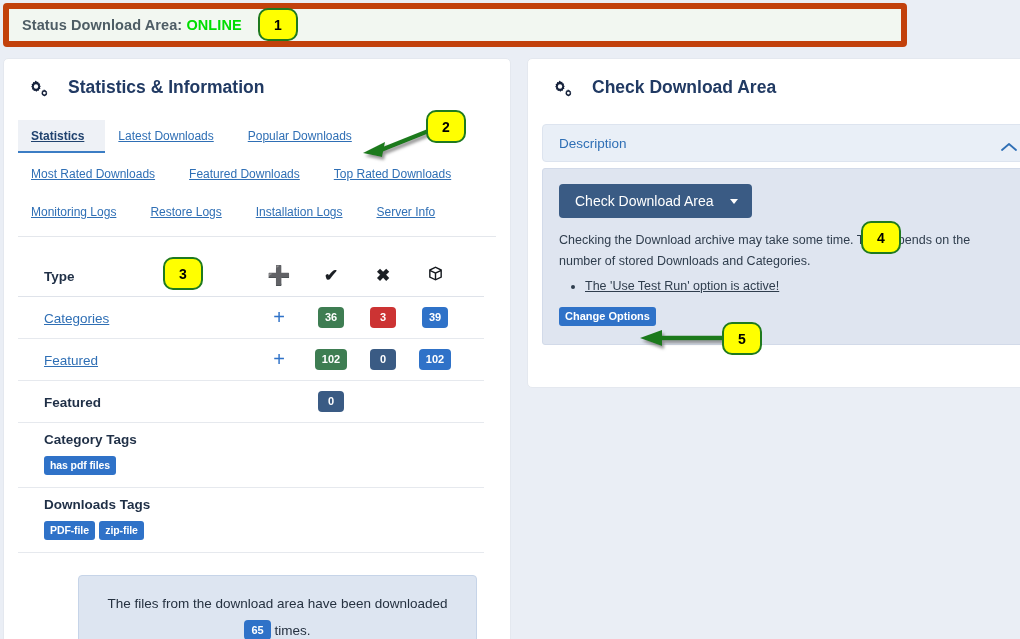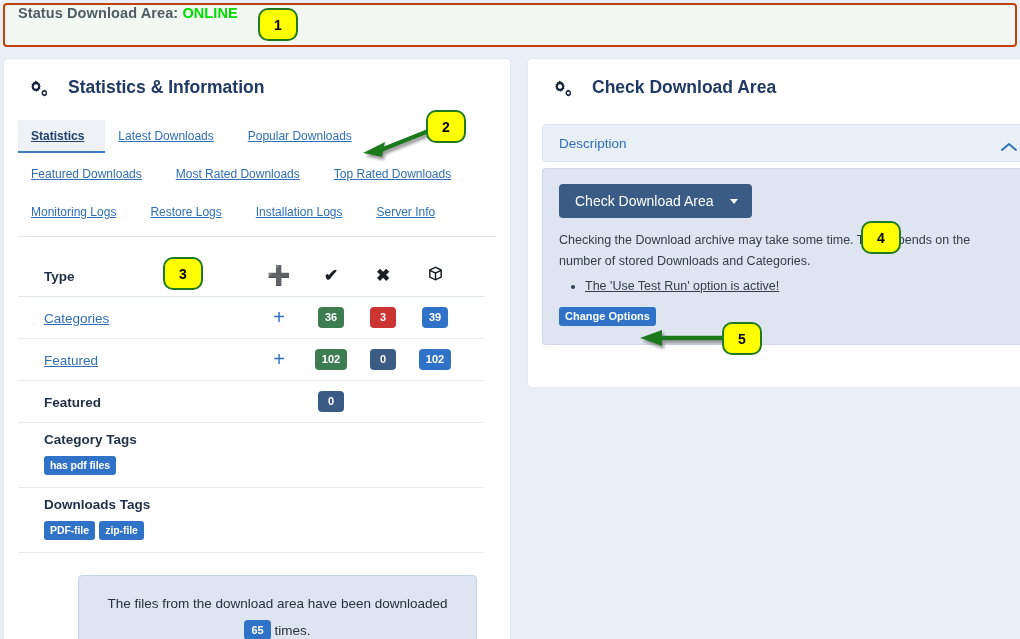--- a/index.html
+++ b/index.html
@@ -8,25 +8,25 @@
     width: 1020px; height: 639px;
     overflow: hidden;
     background: #eaeef5;
     font-family: "Liberation Sans", sans-serif;
     -webkit-font-smoothing: antialiased;
   }
 
   
   .status-strip {
     position: absolute; left: 3px; top: 3px;
-    width: 1014px; height: 44px;
+    width: 904px; height: 44px;
     background: #f2f7f1;
-    border: 2px solid #c2410c;
+    border: 6px solid #c2410c;
     border-radius: 4px;
-    display: flex; align-items: flex-start;
+    display: flex; align-items: center;
   }
   .status-text {
     margin-left: 13px;
     font-size: 14.5px; font-weight: bold;
     color: #4e5d65; letter-spacing: .1px;
   }
   .status-value { color: #00dd00; font-weight: bold; }
 
   
   .card {
@@ -211,22 +211,22 @@
     <span class="card-title">Statistics &amp; Information</span>
   </div>
 
   <div class="tabrows">
     <div class="tabrow r1">
       <div class="tab active">Statistics</div>
       <div class="tab">Latest Downloads</div>
       <div class="tab">Popular Downloads</div>
     </div>
     <div class="tabrow r2">
+      <div class="tab">Most Rated Downloads</div>
       <div class="tab">Featured Downloads</div>
-      <div class="tab">Most Rated Downloads</div>
       <div class="tab">Top Rated Downloads</div>
     </div>
     <div class="tabrow r3">
       <div class="tab">Monitoring Logs</div>
       <div class="tab">Restore Logs</div>
       <div class="tab">Installation Logs</div>
       <div class="tab">Server Info</div>
     </div>
   </div>
 

